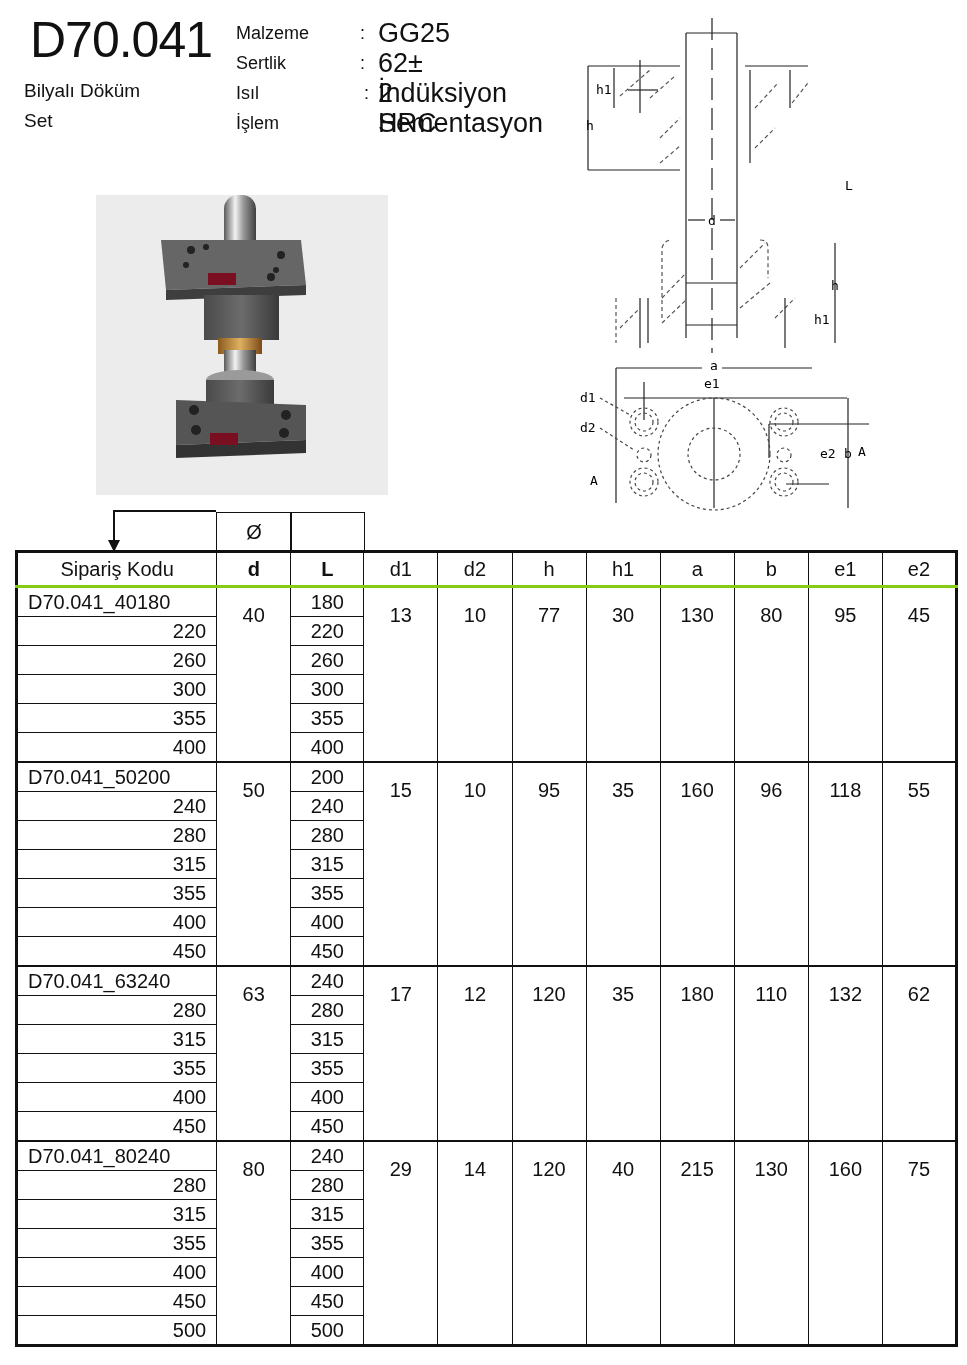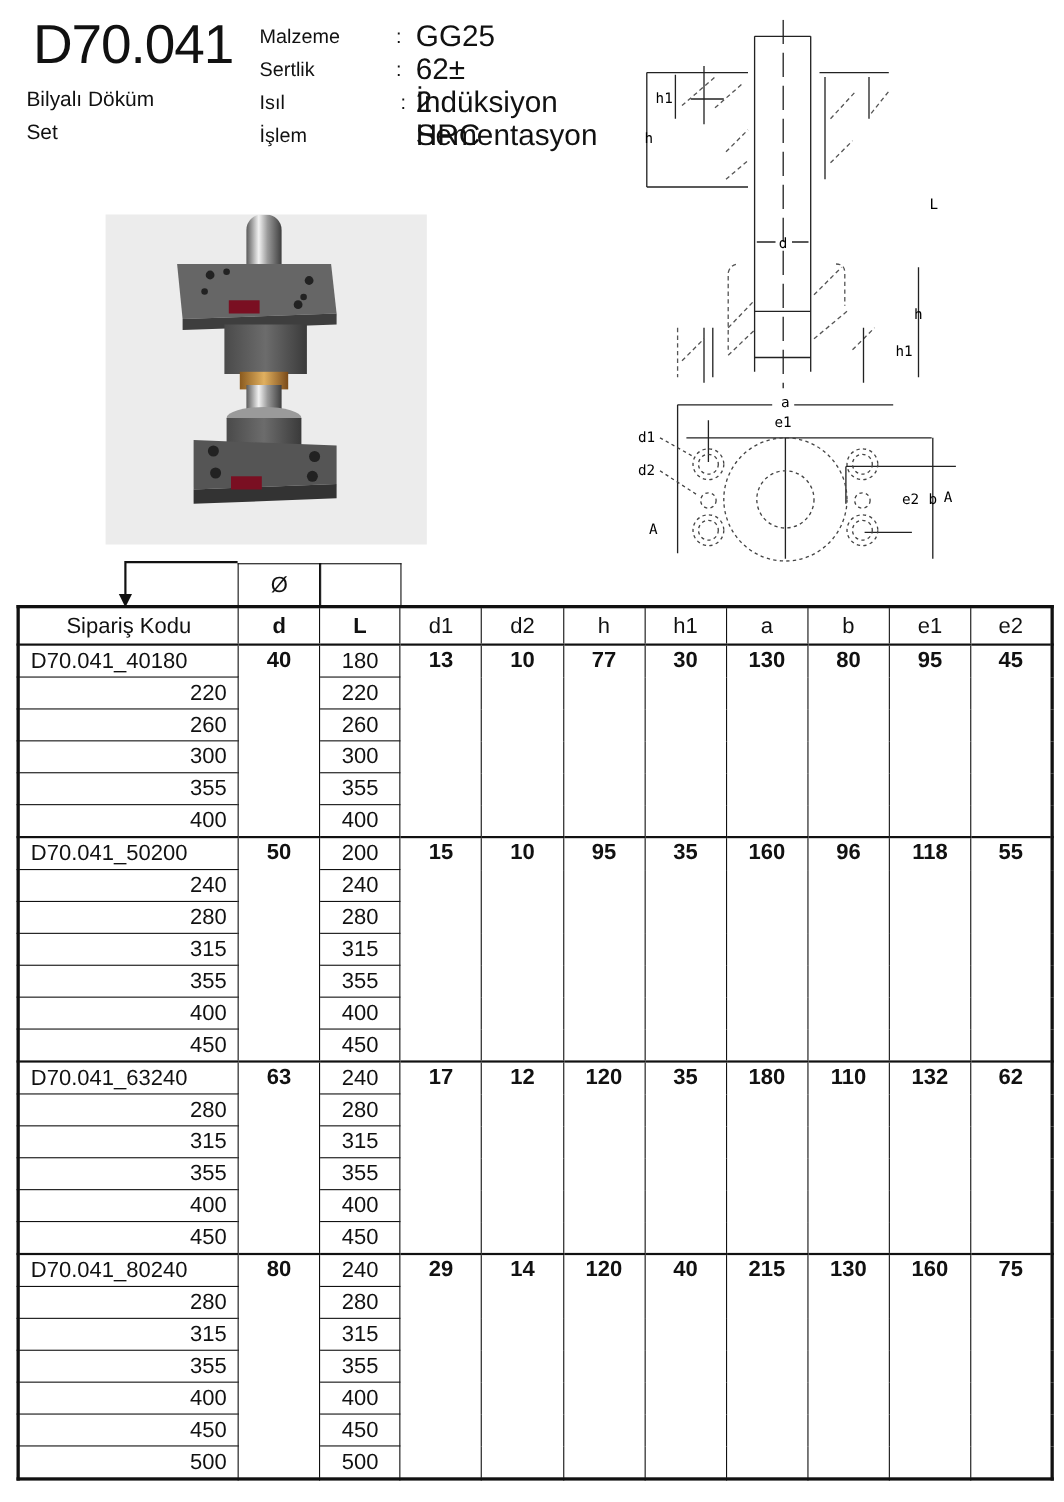--- a/index.html
+++ b/index.html
@@ -7,25 +7,25 @@
   .abs { position:absolute; }
   .code { left:30px; top:10px; font-size:50px; line-height:60px; letter-spacing:-1px; }
   .subtitle { left:24px; top:76px; font-size:19px; line-height:30px; }
   .spec-label { font-size:18px; line-height:30px; }
   .spec-value { font-size:27px; line-height:30px; }
   .photo { left:96px; top:195px; width:292px; height:300px; background:#ececec; overflow:hidden; }
   .drawing { left:580px; top:18px; width:300px; height:345px; }
   .plan { left:572px; top:358px; width:310px; height:155px; }
   table.spec { position:absolute; left:15px; top:550px; width:943px; border-collapse:collapse; border:3px solid #111; }
   table.spec th, table.spec td { border:1.5px solid #111; font-size:20px; height:28px; padding:0; text-align:center; font-weight:normal; }
-  table.spec th { height:32px; border-bottom:1px solid #84cc16; }
+  table.spec th { height:32px; border-bottom:3px solid #84cc16; }
   table.spec th.bold { font-weight:bold; }
   table.spec td.code-cell { text-align:right; padding-right:10px; }
   table.spec td.code-cell.first { text-align:left; padding-left:10px; padding-right:16px; }
-  table.spec td.vtop { vertical-align:top; padding-top:2px;font-weight:bold; }
+  table.spec td.vtop { vertical-align:top; padding-top:16px; }
   table.spec tr.group-start td { border-top:2px solid #111; }
   .topbox { position:absolute; top:512px; height:38px; border:1.5px solid #111; border-bottom:none; font-size:20px; text-align:center; line-height:38px; }
 </style>
 </head>
 <body>
 
 <div class="abs code">D70.041</div>
 <div class="abs subtitle">
   <div>Bilyalı Döküm</div>
   <div>Set</div>

